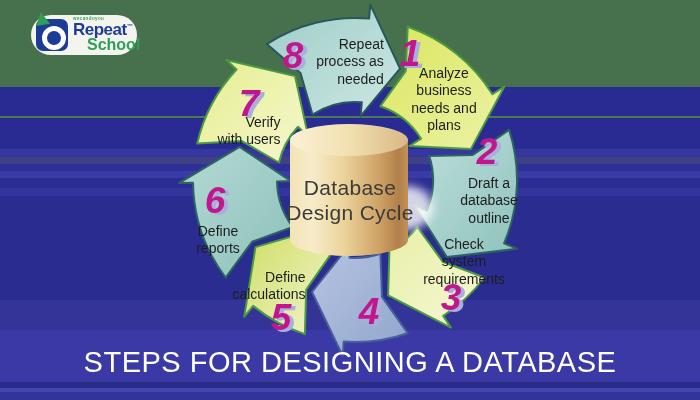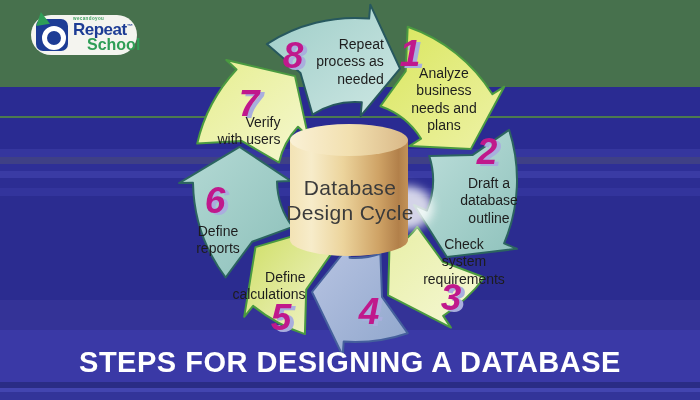--- a/index.html
+++ b/index.html
@@ -46,21 +46,21 @@
   .n6{left:215px;top:200px}  .t6{left:218px;top:240px}
   .n7{left:249px;top:103px}  .t7{left:249px;top:131px}
   .n8{left:293px;top:55px}   .t8{left:350px;top:62px}
   .center-label{
     position:absolute;left:350px;top:201px;transform:translate(-50%,-50%);
     font-size:21px;color:#3b3b3b;line-height:1.18;white-space:pre-line;
     text-align:center;letter-spacing:0.3px;
   }
   .banner-title{
     position:absolute;left:0;right:0;top:348px;text-align:center;
-    font-size:29px;font-weight:700;color:var(--title,#ffffff);
+    font-size:29px;font-weight:400;color:var(--title,#ffffff);
     letter-spacing:0.5px;line-height:1;
   }
   
   .logo{
     position:absolute;left:31px;top:15px;width:106px;height:40px;
     background:#f4f4ef;border-radius:20px;display:flex;align-items:center;
     box-sizing:border-box;padding:3px 6px 3px 3px;
   }
   .logo-icon{
     position:relative;flex:0 0 auto;width:32px;height:32px;margin-left:2px;

